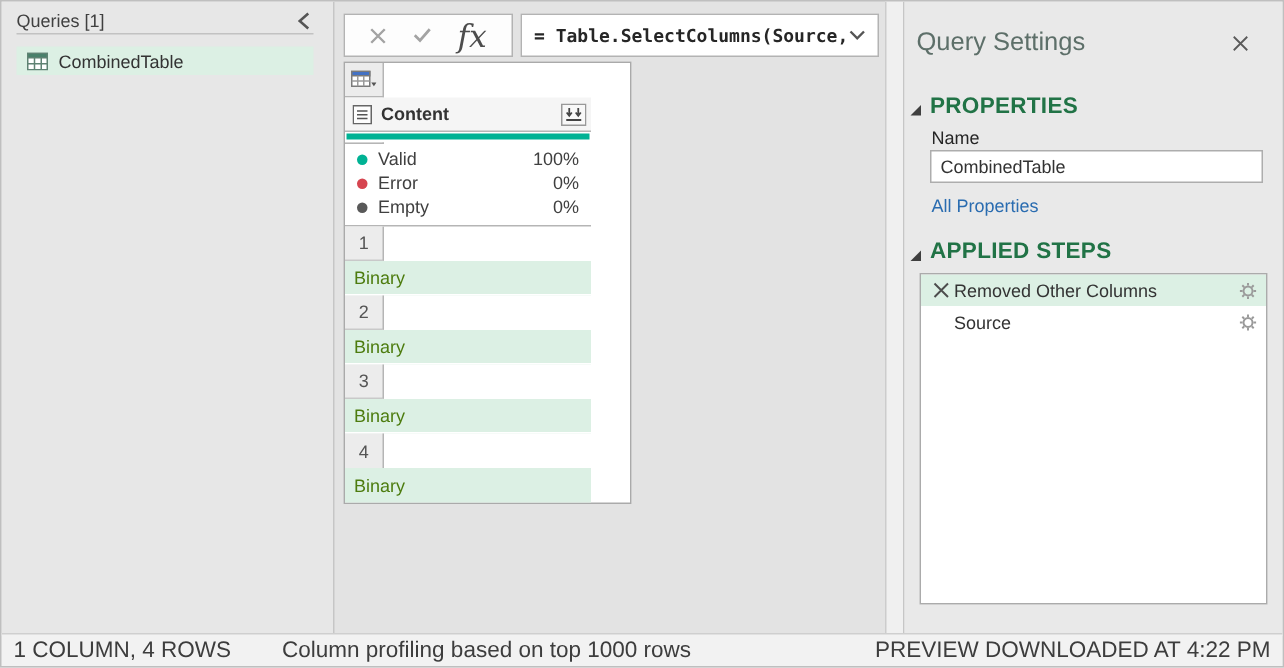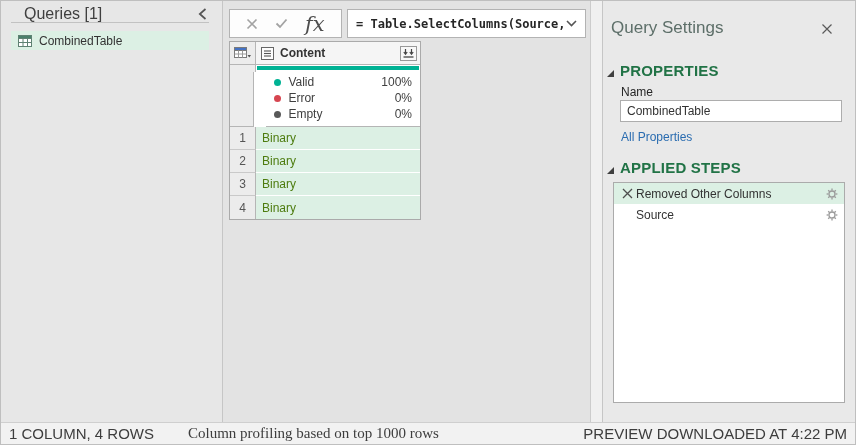--- a/index.html
+++ b/index.html
@@ -13,21 +13,21 @@
 
   
   .queries-pane {
     position:absolute; left:0; top:0; width:222px; height:423px;
     background:#e7e7e7; border-right:1px solid #c6c6c6;
   }
   .qp-header {
     position:absolute; left:10px; top:4px; width:198px; height:18px;
     border-bottom:1px solid #c2c2c2; display:flex; align-items:center;
   }
-  .qp-title { font-size:16px; color:#404040;margin-left:13px; }
+  .qp-title { font-size:12px; color:#404040; }
   .qp-collapse { margin-left:auto; cursor:pointer; display:flex; align-items:center; padding-right:2px; }
   .query-item {
     position:absolute; left:10px; top:30px; width:198px; height:19px;
     background:#dcf0e4; display:flex; align-items:center; padding-left:7px; cursor:pointer;
   }
   .query-item .qi-label { margin-left:7px; color:#333; }
 
   
   .formula-icons {
     position:absolute; left:228px; top:8px; width:113px; height:29px;
@@ -38,35 +38,35 @@
   .formula-input {
     position:absolute; left:346px; top:8px; width:239px; height:29px;
     background:#fff; border:1px solid #b3b3b3;
     display:flex; align-items:center; padding:0 8px; cursor:text;
   }
   .formula-text { font-family:"DejaVu Sans Mono","Liberation Mono",monospace; font-size:12px; font-weight:600; color:#262626; white-space:pre; }
   .formula-dd { margin-left:auto; cursor:pointer; display:flex; }
 
   
   .grid { position:absolute; left:228px; top:40px; width:192px; background:#fff; border:1px solid #aaa; }
-  .g-row { display:flex; }
+  .g-row { display:flex;flex-direction:column; }
   .g-corner {
     width:26px; height:23px; background:#ececec; border-right:1px solid #b5b5b5; border-bottom:1px solid #b5b5b5;
     display:flex; align-items:center; justify-content:center; cursor:pointer;
   }
   .g-colhead {
     width:164px; height:23px; background:#f5f5f5; border-bottom:1px solid #b5b5b5;
     display:flex; align-items:center; padding:0 3px 0 5px; cursor:pointer;
   }
   .g-colhead .col-label { font-weight:bold; color:#333; margin-left:6px; }
   .g-colhead .filter-btn { margin-left:auto; display:flex; cursor:pointer; }
   .g-gutter { width:26px; background:#ececec; border-right:1px solid #b5b5b5; }
   .quality-strip { width:164px; height:7px; background:#fff; padding:1px 1px 0 1px; }
   .quality-bar { height:4px; background:#00B294; width:100%; }
-  .profile-col { width:164px; background:#fff; padding:2px 0 4px 0; border-bottom:1px solid #b5b5b5;margin-left:12px;}
+  .profile-col { width:164px; background:#fff; padding:2px 0 4px 0; border-bottom:1px solid #b5b5b5;}
   .profile-gutter { border-bottom:1px solid #b5b5b5; }
   .profile-line { display:flex; align-items:center; height:16px; padding:0 8px 0 8px; color:#404040; }
   .dot { width:7px; height:7px; border-radius:50%; margin-right:7px; flex:none; }
   .dot-valid { background:#00B294; }
   .dot-error { background:#D64550; }
   .dot-empty { background:#595959; }
   .profile-val { margin-left:auto; color:#404040; }
   .row-num {
     width:26px; height:23px; background:#ececec; border-right:1px solid #b5b5b5; border-bottom:1px solid #c9c9c9;
     display:flex; align-items:center; justify-content:center; color:#555; cursor:pointer;
@@ -109,21 +109,21 @@
   .step-indent { width:18px; flex:none; display:flex; align-items:center; justify-content:center; }
   .step-gear { margin-left:auto; display:flex; cursor:pointer; }
 
   
   .status-bar {
     position:absolute; left:0; bottom:0; width:856px; height:22px;
     background:#f2f2f2; border-top:1px solid #cfcfcf;
     display:flex; align-items:center; font-size:15px; color:#3d3d3d;
   }
   .sb-left { margin-left:8px; }
-  .sb-mid { margin-left:34px;font-family:Liberation Serif, serif; }
+  .sb-mid { margin-left:34px; }
   .sb-right { margin-left:auto; margin-right:10px; }
 
   svg { display:block; }
 </style>
 </head>
 <body>
 
 <div class="app">
 
   <aside class="queries-pane">

